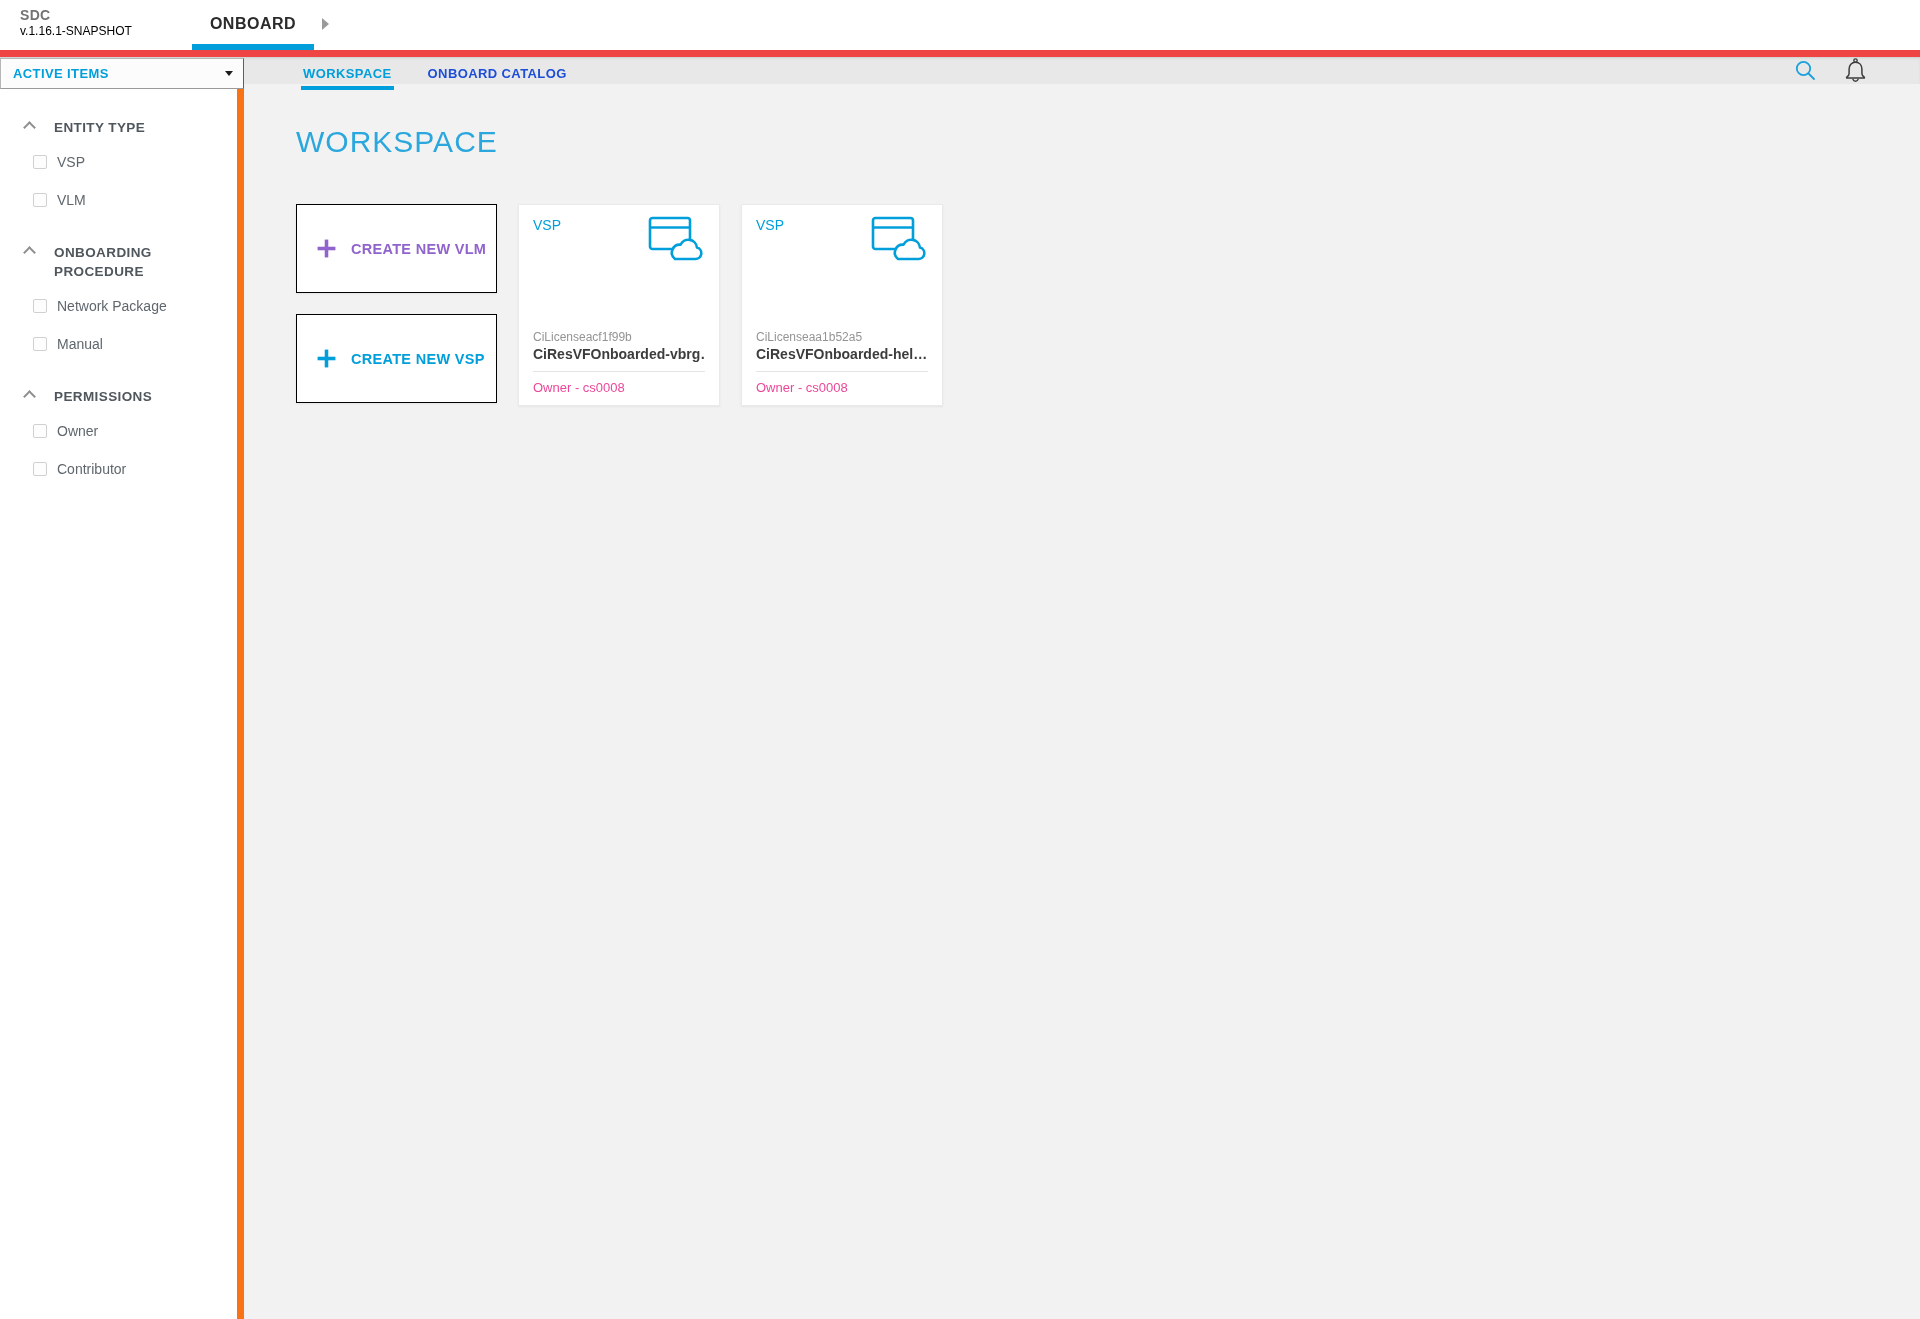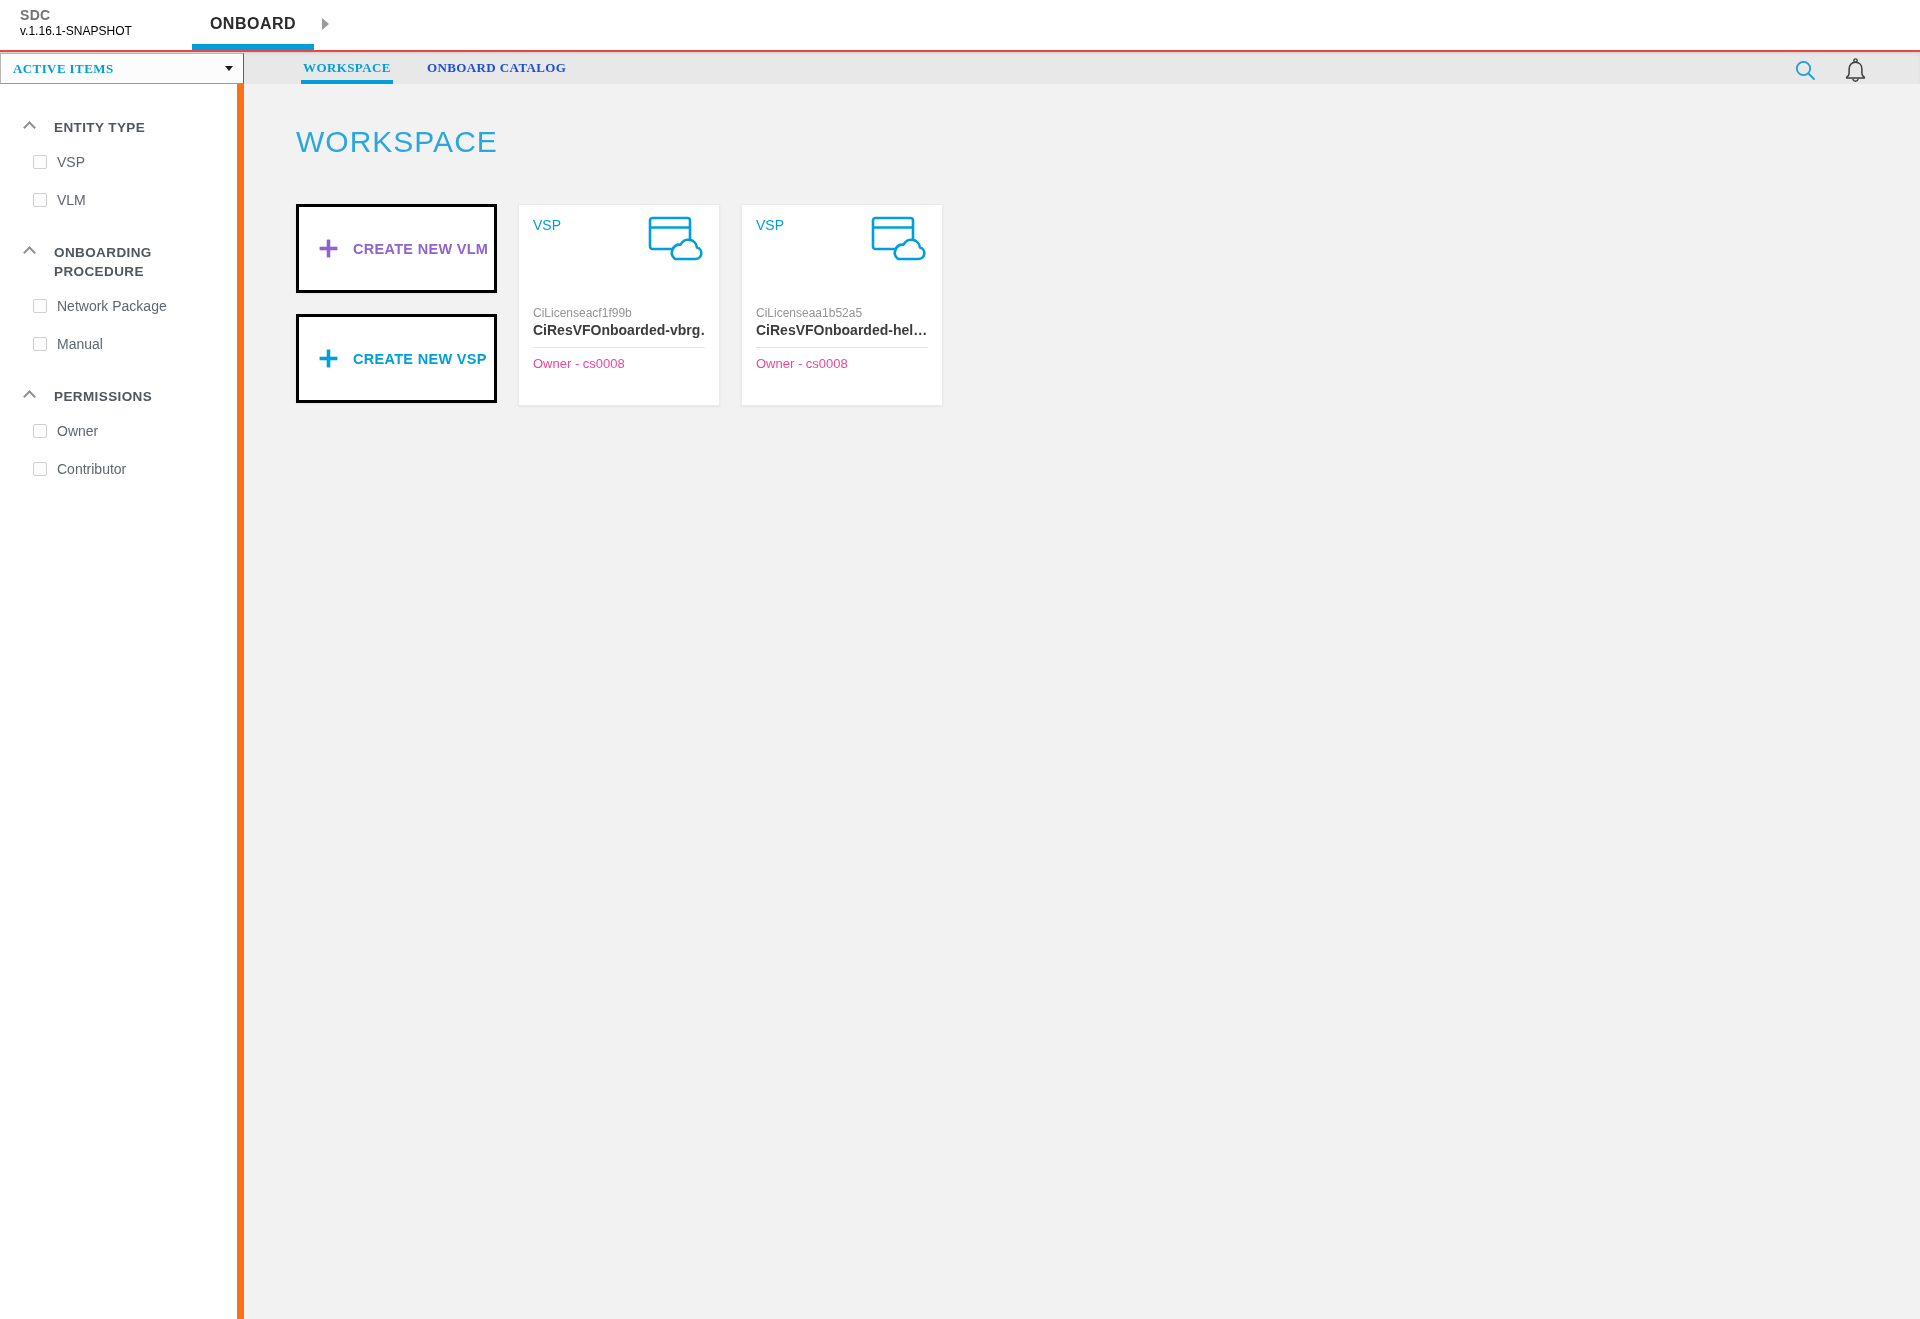--- a/index.html
+++ b/index.html
@@ -56,25 +56,24 @@
     border-left: 7px solid #9a9a9a;
     border-top: 6px solid transparent;
     border-bottom: 6px solid transparent;
   }
 
   
   .subheader {
     position: relative;
     height: 34px;
     background: #e8e8e8;
-    border-top: 2px solid #ef4444;
+    border-top: 7px solid #ef4444;
     box-shadow: inset 0 2px 3px -1px rgba(0,0,0,.12);
     display: flex;
-    align-items: flex-end;
-    font-family: Liberation Serif, serif;
+    align-items: flex-start;
   }
   .filter-select {
     width: 244px;
     height: 31px;
     margin-top: 1px;
     background: #fcfcfc;
     border: 1px solid #b6b6b6;
     border-right: 1px solid #5f5f5f;
     border-bottom: 1px solid #9a9a9a;
     display: flex;
@@ -208,21 +207,21 @@
   }
   .create-col {
     display: flex;
     flex-direction: column;
     gap: 21px;
     width: 201px;
   }
   .create-card {
     height: 89px;
     background: #ffffff;
-    border: 3px solid #000000;
+    border: 1px solid #000000;
     box-shadow: 0 1px 2px rgba(0,0,0,.06);
     display: flex;
     align-items: center;
     padding-left: 19px;
     cursor: pointer;
   }
   .create-label {
     margin-left: 14px;
     font-size: 14.5px;
     font-weight: 700;
@@ -246,22 +245,22 @@
     left: 14px; top: 12px;
     font-size: 14px;
     color: #009fdb;
   }
   .vsp-icon {
     position: absolute;
     right: 12px; top: 11px;
   }
   .vsp-bottom {
     position: absolute;
-    left: 0; right: 0; bottom: 12px;
-    padding: 0 14px 22px 14px;
+    left: 0; right: 0; bottom: 0;
+    padding: 0 14px 10px 14px;
   }
   .vsp-vendor {
     font-size: 12px;
     color: #949494;
     white-space: nowrap;
     overflow: hidden;
   }
   .vsp-name {
     margin-top: 2px;
     font-size: 14px;

